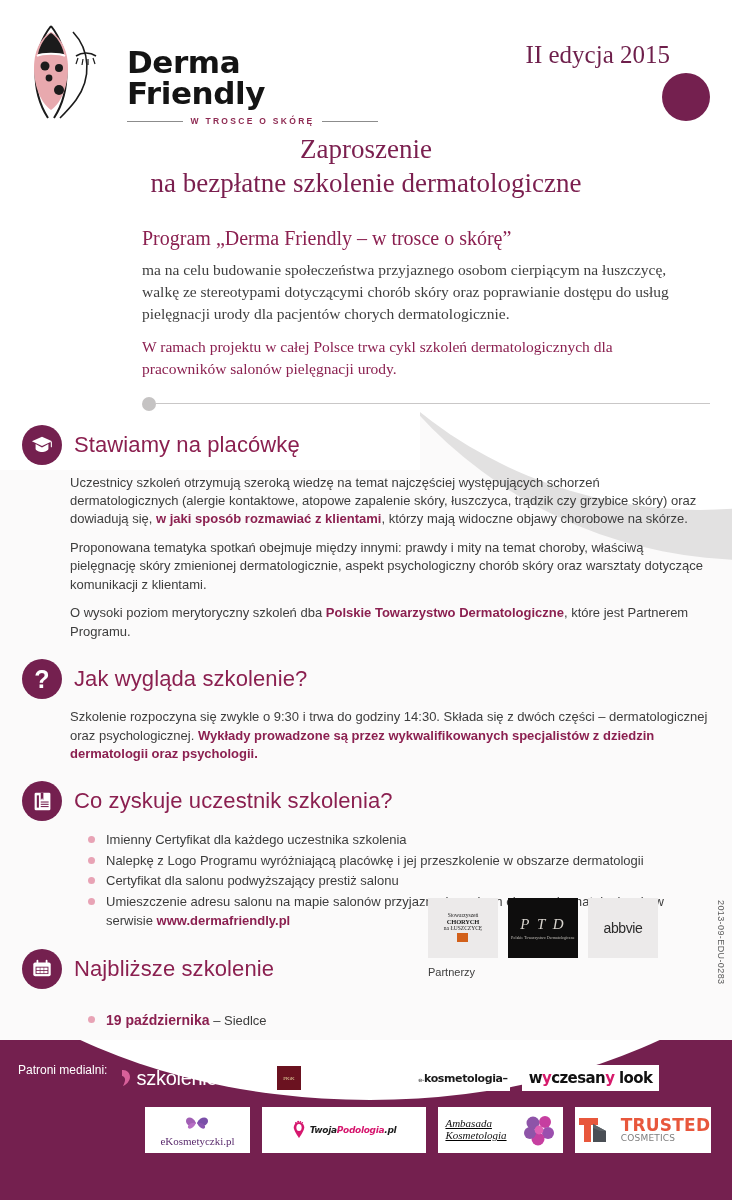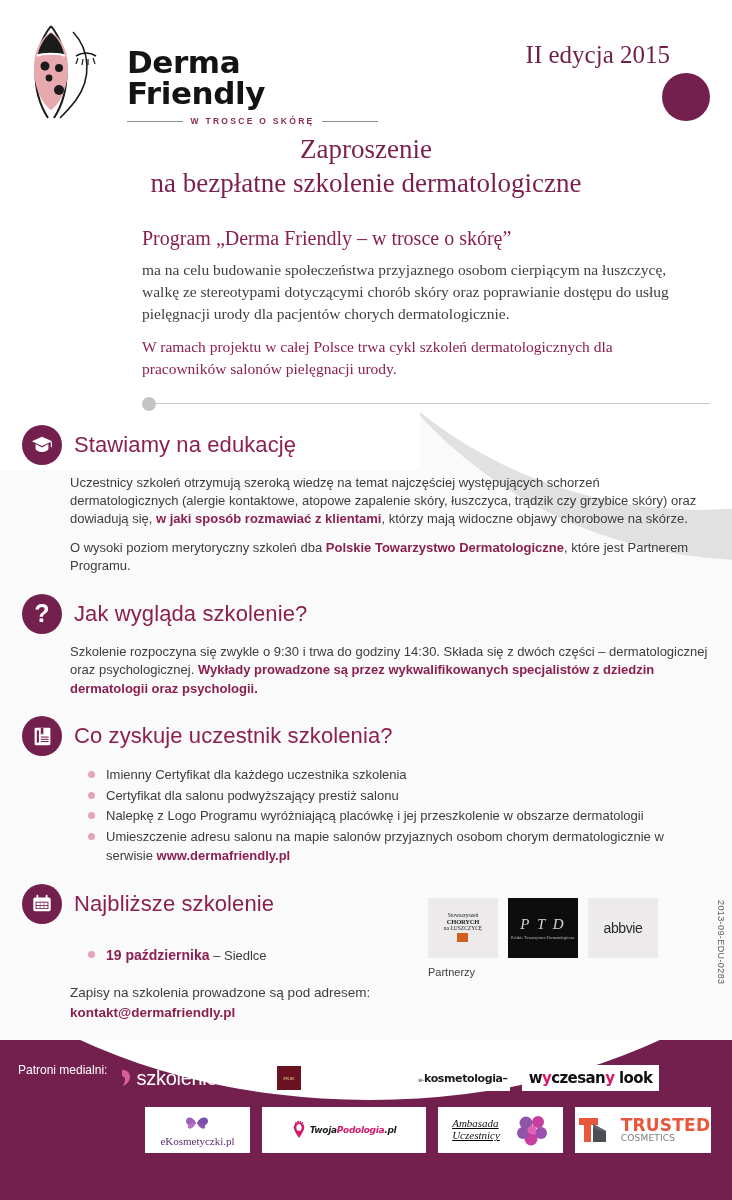--- a/index.html
+++ b/index.html
@@ -368,24 +368,25 @@
 
   <div class="section">
     <div class="sec-head">
       <div class="sec-icon">
         <svg width="22" height="22" viewBox="0 0 24 24" fill="#ffffff">
           <path d="M12 3 L23 8 L12 13 L1 8 Z"></path>
           <path d="M5 11 L5 16 C5 18 9 19.5 12 19.5 C15 19.5 19 18 19 16 L19 11 L12 14.6 Z"></path>
           <rect x="21.6" y="8.4" width="1.2" height="6" rx="0.6"></rect>
         </svg>
       </div>
-      <div class="sec-title">Stawiamy na edukację</div>
+      <div class="sec-title">Stawiamy na placówkę</div>
     </div>
     <div class="sec-body">
       <p><span>Uczestnicy szkoleń otrzymują szeroką wiedzę na temat najczęściej występujących schorzeń dermatologicznych (alergie kontaktowe, atopowe zapalenie skóry, łuszczyca, trądzik czy grzybice skóry) oraz dowiadują się, </span><b class="hl">w jaki sposób rozmawiać z klientami</b><span>, którzy mają widoczne objawy chorobowe na skórze.</span></p>
+      <p>Proponowana tematyka spotkań obejmuje między innymi: prawdy i mity na temat choroby, właściwą pielęgnację skóry zmienionej dermatologicznie, aspekt psychologiczny chorób skóry oraz warsztaty dotyczące komunikacji z klientami.</p>
       <p><span>O wysoki poziom merytoryczny szkoleń dba </span><b class="hl">Polskie Towarzystwo Dermatologiczne</b><span>, które jest Partnerem Programu.</span></p>
     </div>
   </div>
 
   <div class="section" style="margin-top:18px">
     <div class="sec-head">
       <div class="sec-icon">
         <span style="font-size:25px;font-weight:700;line-height:1;font-family:'Liberation Sans',sans-serif;">?</span>
       </div>
       <div class="sec-title">Jak wygląda szkolenie?</div>
@@ -405,22 +406,22 @@
           <path d="M10 10 L11.5 8.4 L13 10 Z" fill="#ffffff"></path>
           <rect x="10" y="12" width="9" height="1.2" fill="#74204f"></rect>
           <rect x="10" y="14.6" width="9" height="1.2" fill="#74204f"></rect>
           <rect x="10" y="17.2" width="9" height="1.2" fill="#74204f"></rect>
         </svg>
       </div>
       <div class="sec-title">Co zyskuje uczestnik szkolenia?</div>
     </div>
     <ul class="bullets">
       <li>Imienny Certyfikat dla każdego uczestnika szkolenia</li>
+      <li>Nalepkę z Logo Programu wyróżniającą placówkę i jej przeszkolenie w obszarze dermatologii</li>
       <li>Certyfikat dla salonu podwyższający prestiż salonu</li>
-      <li>Nalepkę z Logo Programu wyróżniającą placówkę i jej przeszkolenie w obszarze dermatologii</li>
       <li><span>Umieszczenie adresu salonu na mapie salonów przyjaznych osobom chorym dermatologicznie w serwisie </span><b class="hl">www.dermafriendly.pl</b></li>
     </ul>
   </div>
 
   <div class="section" style="margin-top:18px">
     <div class="sec-head">
       <div class="sec-icon">
         <svg width="22" height="22" viewBox="0 0 24 24" fill="#ffffff">
           <rect x="6" y="2" width="2" height="4" rx="1"></rect>
           <rect x="16" y="2" width="2" height="4" rx="1"></rect>
@@ -541,21 +542,21 @@
             <div class="tx">
               <span>Twoja</span><span class="pk">Podologia</span><span>.pl</span>
             </div>
           </div>
         </div>
 
         <div class="flogo" style="width:125px;height:46px">
           <div class="amb">
             <div class="tx">
               <span>Ambasada</span><br>
-              <span>Uczestnicy</span>
+              <span>Kosmetologia</span>
             </div>
             <svg width="34" height="34" viewBox="0 0 34 34">
               <circle cx="11" cy="10" r="6.5" fill="#8e54a8"></circle>
               <circle cx="23" cy="9" r="6" fill="#c63fa0"></circle>
               <circle cx="26" cy="20" r="6" fill="#9b4fae"></circle>
               <circle cx="16" cy="26" r="6.5" fill="#c63fa0"></circle>
               <circle cx="8" cy="20" r="6" fill="#8e54a8"></circle>
               <circle cx="17" cy="17" r="4.4" fill="#e060b5"></circle>
             </svg>
           </div>

